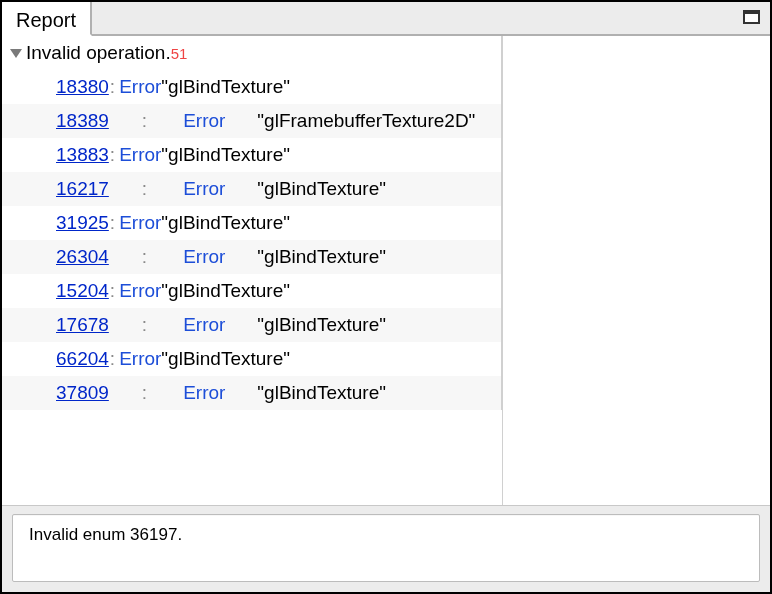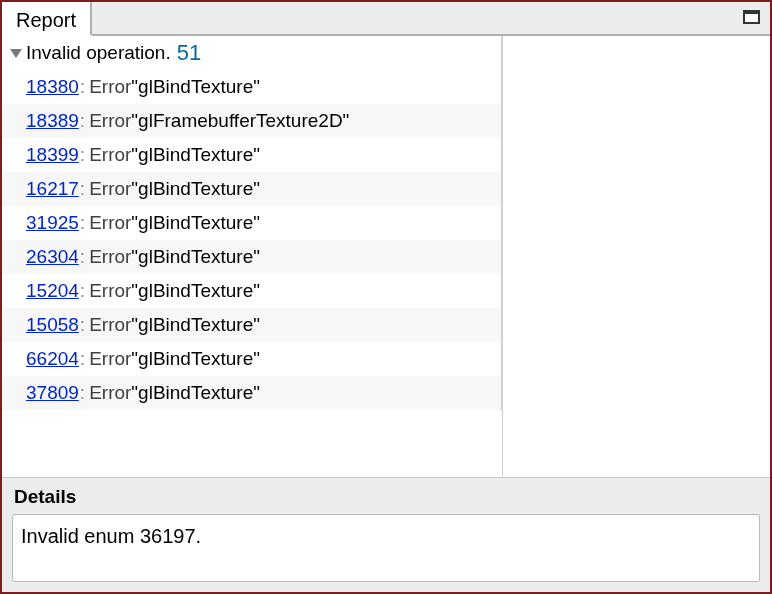--- a/index.html
+++ b/index.html
@@ -9,21 +9,21 @@
     font-family: "Helvetica Neue", Helvetica, Arial, sans-serif;
     font-size: 18px;
     background: #fff;
     width: 772px;
     height: 594px;
     overflow: hidden;
   }
   .panel {
     width: 772px;
     height: 594px;
-    border: 2px solid #7f1d1d;
+    border: 2px solid #000000;
     background: #ececec;
     display: flex;
     flex-direction: column;
   }
   .tabbar {
     height: 34px;
     background: #ececec;
     border-bottom: 2px solid #b0b0b0;
     display: flex;
     align-items: stretch;
@@ -74,57 +74,57 @@
     width: 500px;
   }
   .grid-right-line {
     position: absolute;
     left: 500px;
     top: 0;
     bottom: 0;
     width: 0;
     border-right: 1px solid #d0d0d0;
   }
-  .data-row { padding-left: 24px; font-size: 19px; }
-  .data-row.zebra { background: #f7f7f7; }
+  .data-row { padding-left: 54px; font-size: 19px; }
+  .data-row.zebra { background: #f7f7f7; gap: 32px; }
   .disclosure {
     width: 0; height: 0;
     border-left: 6px solid transparent;
     border-right: 6px solid transparent;
     border-top: 9px solid #7a7a7a;
     margin-right: 4px;
     flex-shrink: 0;
   }
   .group-label { color: #000; font-size: 19px; }
-  .group-count { color: #0369a1; font-size: 22px; margin-left: 6px; }
+  .group-count { color: #ef4444; font-size: 15px; }
   .link {
     color: #0026c9;
     text-decoration: underline;
     cursor: pointer;
   }
   .colon { color: #8a8a8a; margin: 0 4px 0 1px; }
-  .err { color: #404040; }
+  .err { color: #1d4ed8; }
   .fn { color: #000; }
   .details-area {
     background: #ececec;
     border-top: 1px solid #c8c8c8;
     padding: 8px 10px 10px 10px;
   }
   .details-title {
     font-weight: bold;
     font-size: 19px;
     margin: 0 0 6px 2px;
   }
   .details-box {
     background: #fff;
     border: 1px solid #bcbcbc;
     border-radius: 2px;
     min-height: 68px;
-    padding: 10px 8px;
-    font-size: 20px;
+    padding: 10px 16px;
+    font-size: 17px;
     box-shadow: inset 0 1px 0 rgba(0,0,0,0.03);
   }
 </style>
 </head>
 <body>
 
 <div class="panel">
 
   <div class="tabbar">
     <div class="tab">
@@ -150,21 +150,21 @@
           <span class="err">Error</span> 
           <span class="fn">"glBindTexture"</span>
         </div>
         <div class="row data-row zebra">
           <span class="link">18389</span>
           <span class="colon">:</span>
           <span class="err">Error</span> 
           <span class="fn">"glFramebufferTexture2D"</span>
         </div>
         <div class="row data-row">
-          <span class="link">18399</span>
+          <span class="link">13883</span>
           <span class="colon">:</span>
           <span class="err">Error</span> 
           <span class="fn">"glBindTexture"</span>
         </div>
         <div class="row data-row zebra">
           <span class="link">16217</span>
           <span class="colon">:</span>
           <span class="err">Error</span> 
           <span class="fn">"glBindTexture"</span>
         </div>
@@ -180,38 +180,37 @@
           <span class="err">Error</span> 
           <span class="fn">"glBindTexture"</span>
         </div>
         <div class="row data-row">
           <span class="link">15204</span>
           <span class="colon">:</span>
           <span class="err">Error</span> 
           <span class="fn">"glBindTexture"</span>
         </div>
         <div class="row data-row zebra">
-          <span class="link">15058</span>
+          <span class="link">17678</span>
           <span class="colon">:</span>
           <span class="err">Error</span> 
           <span class="fn">"glBindTexture"</span>
         </div>
         <div class="row data-row">
           <span class="link">66204</span>
           <span class="colon">:</span>
           <span class="err">Error</span> 
           <span class="fn">"glBindTexture"</span>
         </div>
         <div class="row data-row zebra">
           <span class="link">37809</span>
           <span class="colon">:</span>
           <span class="err">Error</span> 
           <span class="fn">"glBindTexture"</span>
         </div>
       </div>
   </div>
 
   <div class="details-area">
-    <div class="details-title">Details</div>
     <div class="details-box">Invalid enum 36197.</div>
   </div>
 
 </div>
 
 </body></html>

